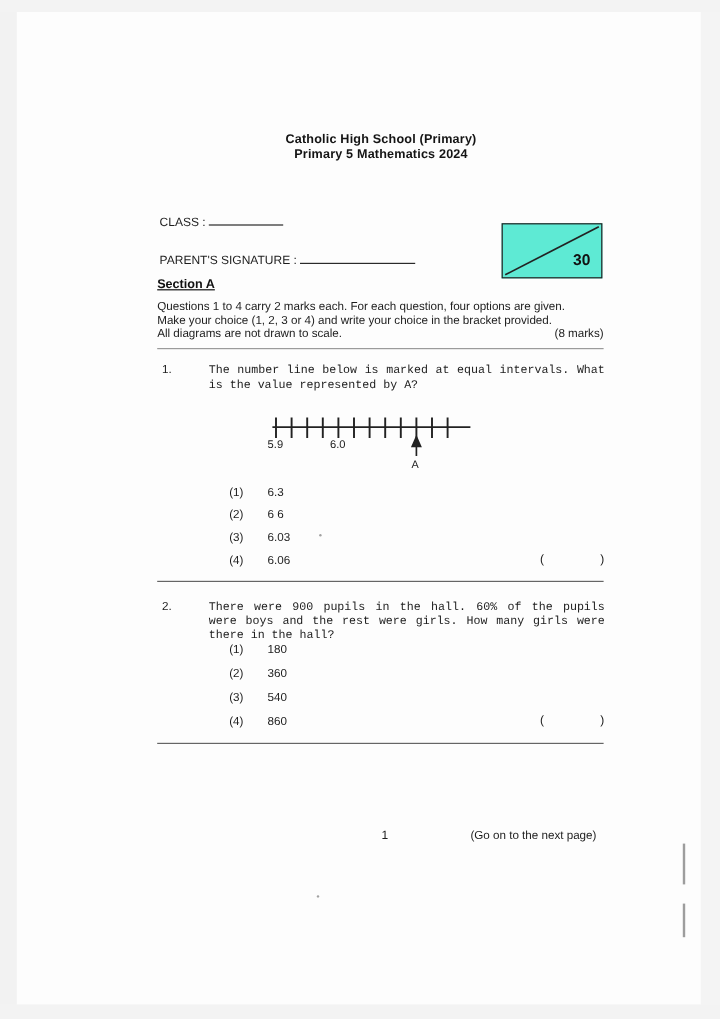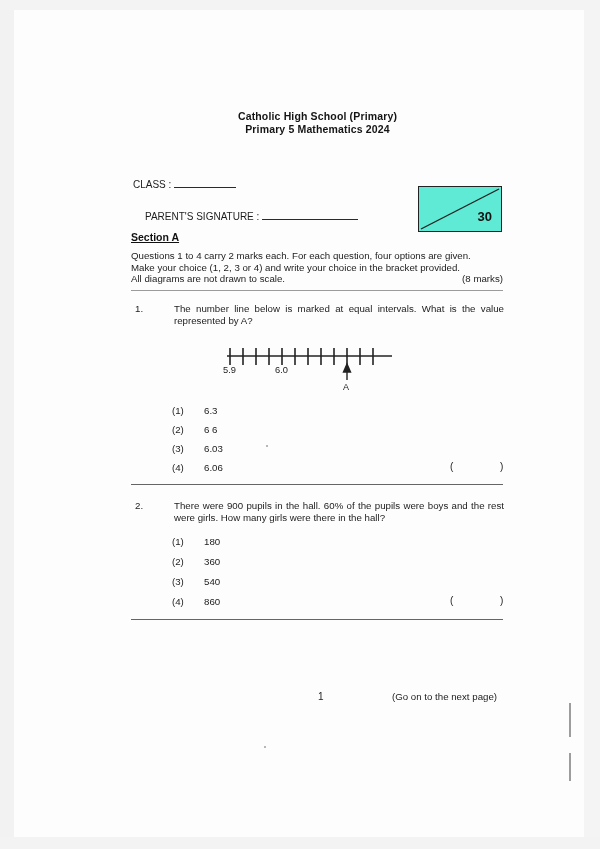--- a/index.html
+++ b/index.html
@@ -74,21 +74,21 @@
   .rule {
     display: inline-block;
     border-bottom: 1px solid #2a2a2a;
     height: 9px;
     vertical-align: baseline;
   }
   .rule.soft { border-bottom: 1px solid #555; }
 
   #name-row   { left: 133px; top: 159px; }
   #class-row  { left: 133px; top: 178px; }
-  #parent-row { left: 133px; top: 210px; margin-left: 12px; }
+  #parent-row { left: 133px; top: 210px; }
 
   .paren { letter-spacing: 0; }
 
   
   .marks-box {
     position: absolute;
     left: 418px;
     top: 186px;
     width: 82px;
     height: 44px;
@@ -154,28 +154,30 @@
     color: #1c1c1c;
   }
   .q-text {
     position: absolute;
     left: 174px;
     width: 330px;
     font-size: 9.7px;
     line-height: 12px;
     color: #1c1c1c;
     text-align: justify;
+    font-family: Liberation Mono, monospace;
   }
 
   
   .opt {
     position: absolute;
     font-size: 9.7px;
     color: #1c1c1c;
     white-space: nowrap;
+    margin-left: 19px;
   }
   .opt .opt-key {
     display: inline-block;
     width: 32px;
   }
   .opt .opt-val {
     display: inline-block;
   }
   .answer-bracket {
     position: absolute;

